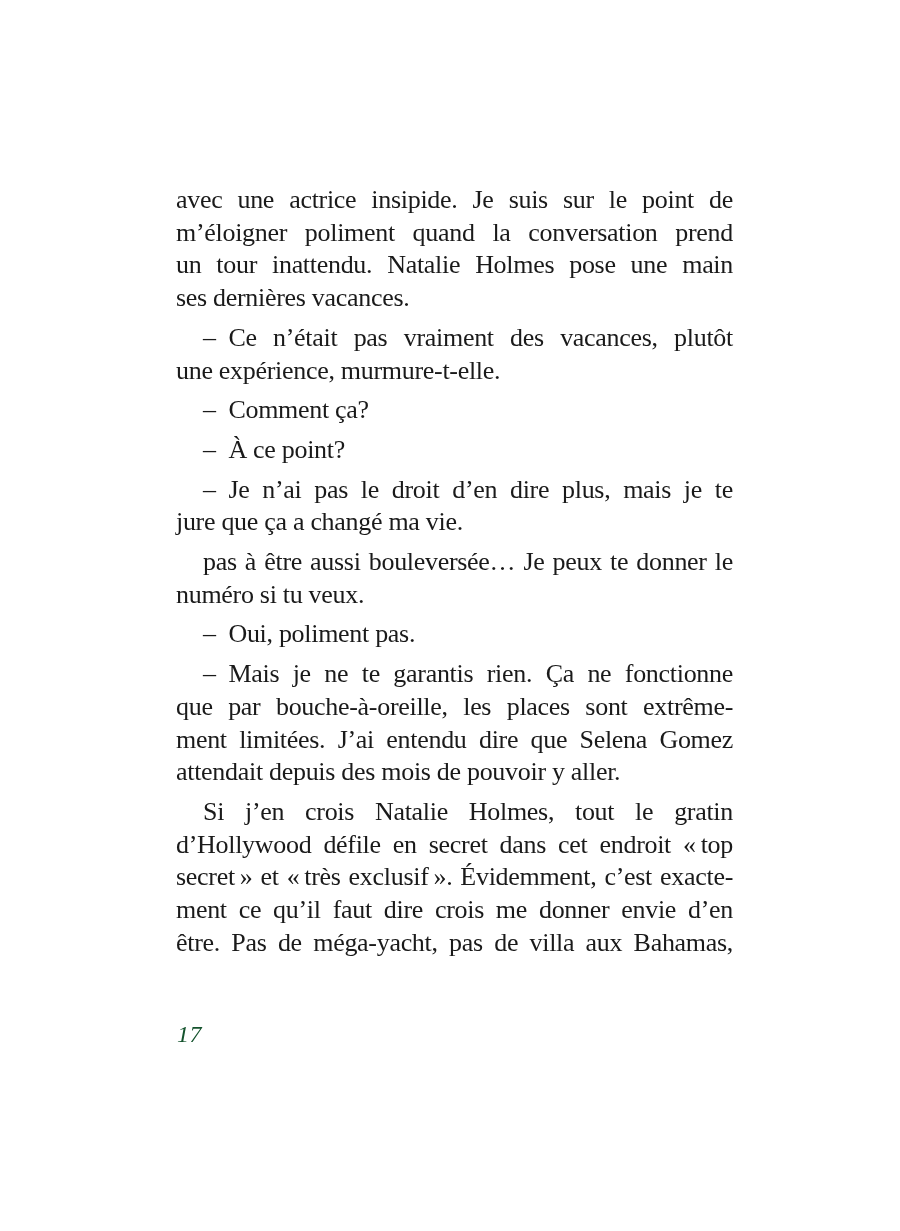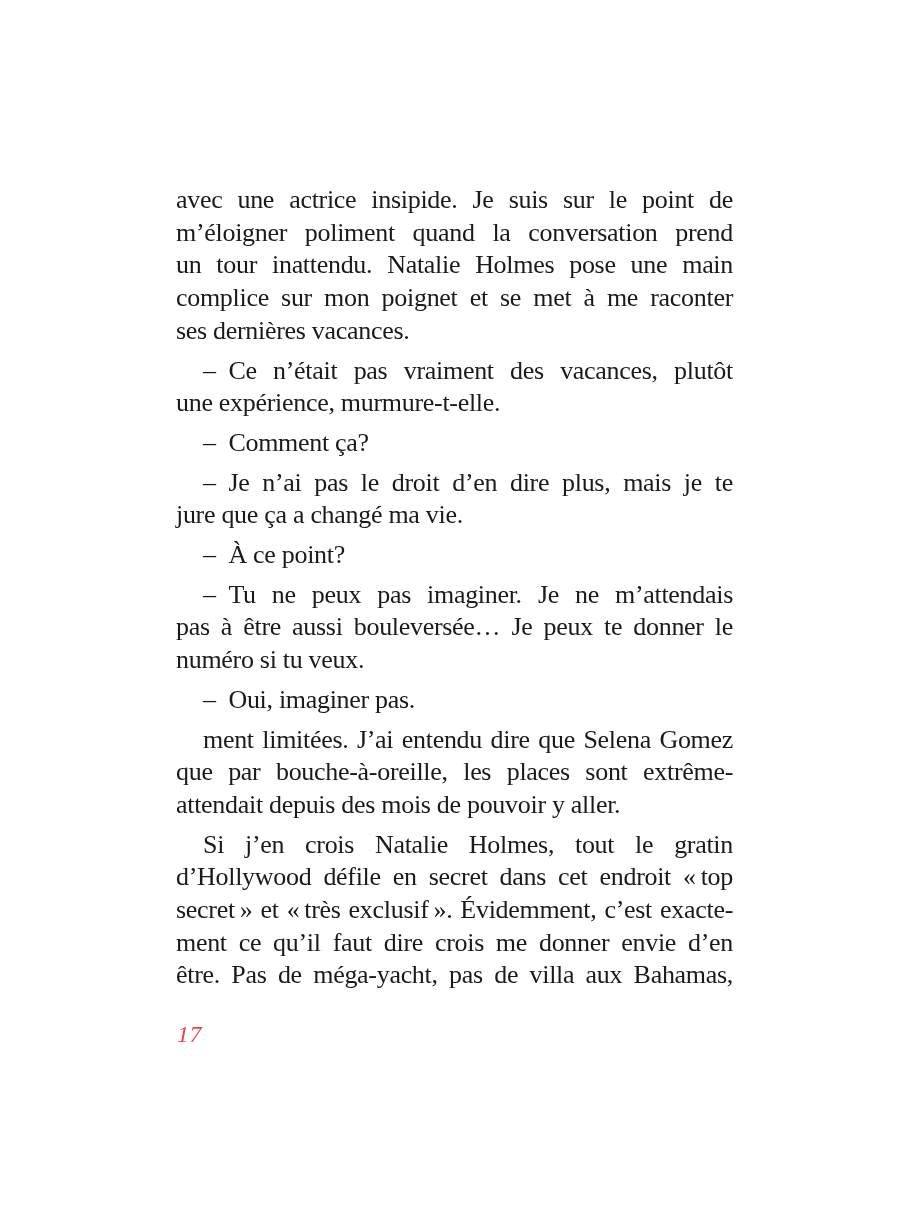--- a/index.html
+++ b/index.html
@@ -40,60 +40,59 @@
     text-indent: 27px;
     margin-top: 7px;
   }
   .page-number {
     position: absolute;
     left: 177px;
     top: 1021px;
     font-size: 24px;
     font-style: italic;
     letter-spacing: 0.5px;
-    color: #ef4444;
+    color: #14532d;
   }
 </style>
 </head>
 <body>
 
 <div class="page">
   <div class="text-block" id="text-block">
       <div class="paragraph">
         <div class="line j">avec une actrice insipide. Je suis sur le point de</div>
         <div class="line j">m’éloigner poliment quand la conversation prend</div>
         <div class="line j">un tour inattendu. Natalie Holmes pose une main</div>
-        <div class="line j">complice sur mon poignet et se met à me raconter</div>
         <div class="line">ses dernières vacances.</div>
       </div>
       <div class="paragraph p-indent">
         <div class="line j">– Ce n’était pas vraiment des vacances, plutôt</div>
         <div class="line">une expérience, murmure-t-elle.</div>
       </div>
       <div class="paragraph p-indent">
         <div class="line">– Comment ça?</div>
       </div>
       <div class="paragraph p-indent">
+        <div class="line">– À ce point?</div>
+      </div>
+      <div class="paragraph p-indent">
         <div class="line j">– Je n’ai pas le droit d’en dire plus, mais je te</div>
         <div class="line">jure que ça a changé ma vie.</div>
       </div>
       <div class="paragraph p-indent">
-        <div class="line">– À ce point?</div>
-      </div>
-      <div class="paragraph p-indent">
-        <div class="line j">– Tu ne peux pas imaginer. Je ne m’attendais</div>
         <div class="line j">pas à être aussi bouleversée… Je peux te donner le</div>
         <div class="line">numéro si tu veux.</div>
       </div>
       <div class="paragraph p-indent">
-        <div class="line">– Oui, imaginer pas.</div>
+        <div class="line">– Oui, poliment pas.</div>
       </div>
       <div class="paragraph p-indent">
+        <div class="line j">– Mais je ne te garantis rien. Ça ne fonctionne</div>
+        <div class="line j">que par bouche-à-oreille, les places sont extrême-</div>
         <div class="line j">ment limitées. J’ai entendu dire que Selena Gomez</div>
-        <div class="line j">que par bouche-à-oreille, les places sont extrême-</div>
         <div class="line">attendait depuis des mois de pouvoir y aller.</div>
       </div>
       <div class="paragraph p-indent">
         <div class="line j">Si j’en crois Natalie Holmes, tout le gratin</div>
         <div class="line j">d’Hollywood défile en secret dans cet endroit « top</div>
         <div class="line j">secret » et « très exclusif ». Évidemment, c’est exacte-</div>
         <div class="line j">ment ce qu’il faut dire crois me donner envie d’en</div>
         <div class="line j">être. Pas de méga-yacht, pas de villa aux Bahamas,</div>
       </div>
     </div>

